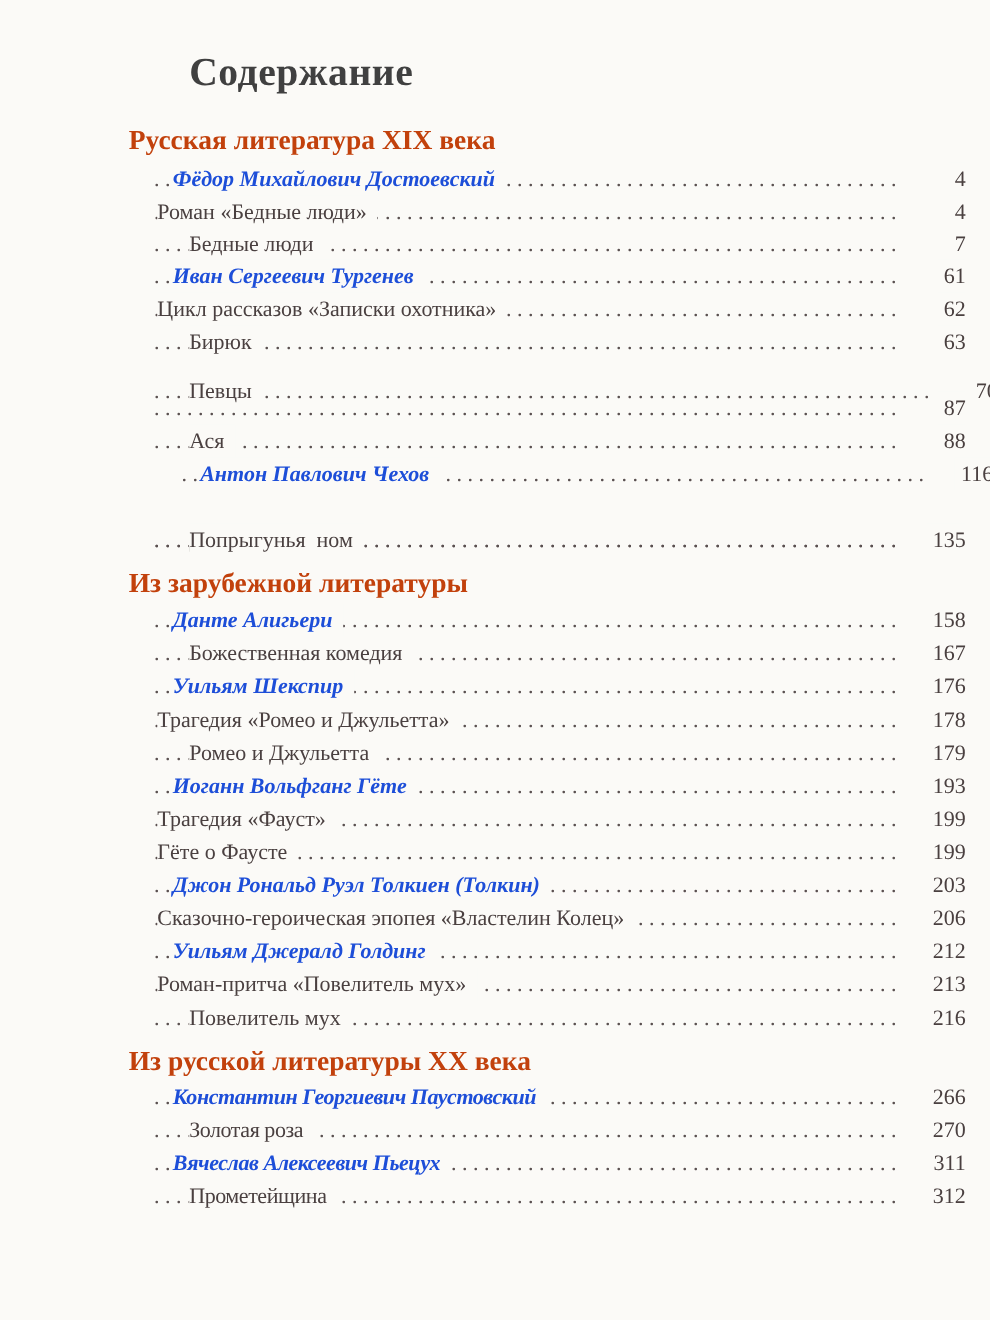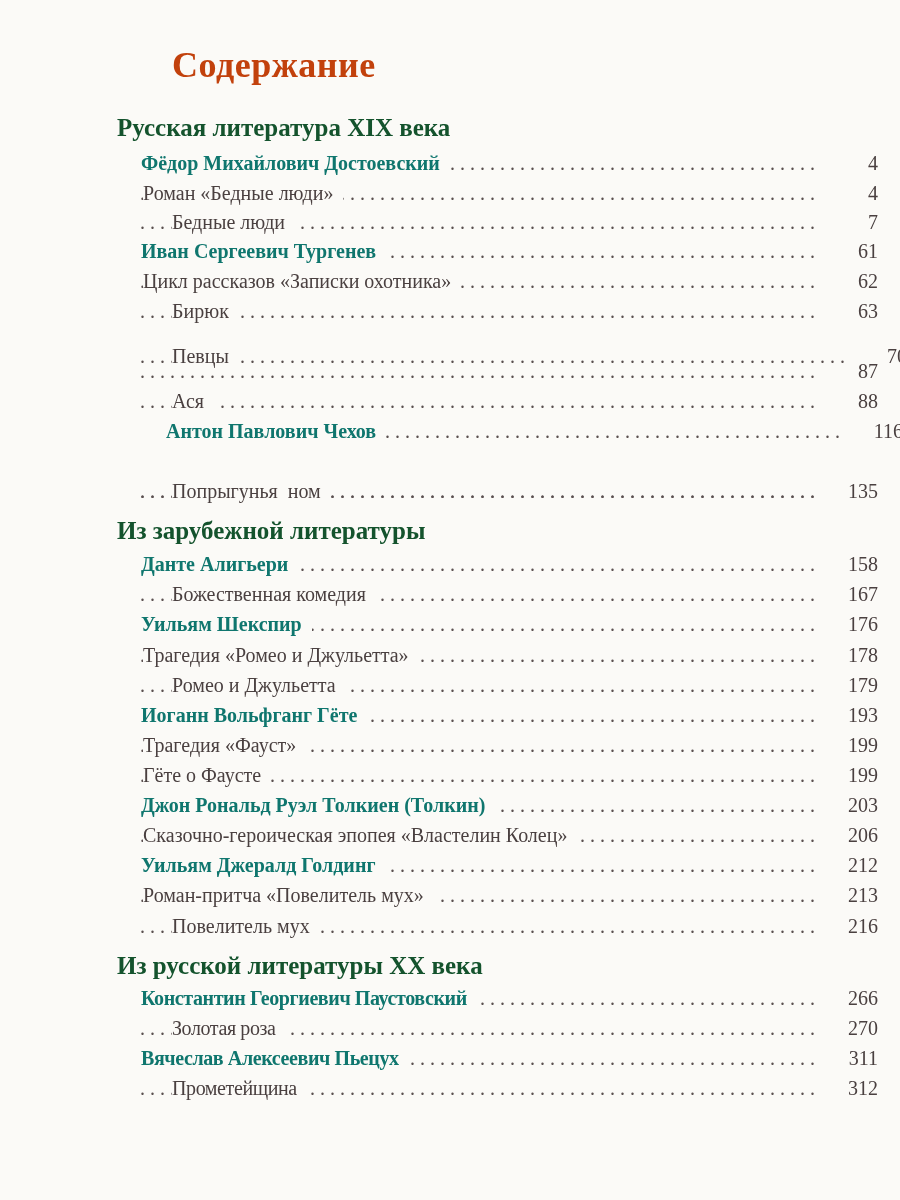--- a/index.html
+++ b/index.html
@@ -6,41 +6,41 @@
   body {
     width: 900px; height: 1200px; overflow: hidden;
     background: #fbfaf7;
     font-family: "Liberation Serif", "DejaVu Serif", serif;
     color: #4a4040;
     position: relative;
   }
   .page { position: absolute; left: 0; top: 0; width: 900px; height: 1200px; }
   .title {
     position: absolute; left: 172px; top: 44px;
-    font-size: 36px; font-weight: bold; color: #c2410c;
+    font-size: 36px; font-weight: bold; color: #404040;
     letter-spacing: 0.5px;
   }
   .toc { position: absolute; left: 0; top: 0; width: 900px; }
   .section {
     position: absolute; left: 117px;
-    font-size: 25px; font-weight: bold; color: #14532d;
+    font-size: 25px; font-weight: bold; color: #c2410c;
   }
   .row {
     position: absolute; left: 0; width: 900px; height: 30px;
     font-size: 20px; line-height: 30px;
   }
   .row .label { position: absolute; white-space: nowrap; background: #fbfaf7; padding-right: 10px; z-index: 2; }
   .row .dots {
     position: absolute; left: 140px; right: 80px; top: 0;
     overflow: hidden; white-space: nowrap; color: #5a5050;
     letter-spacing: 4px; z-index: 1;
   }
   .row .dots::before { content: ". . . . . . . . . . . . . . . . . . . . . . . . . . . . . . . . . . . . . . . . . . . . . . . . . . . . . . . . . . . . . . . . . . . . . . . . . . . . . . . . . . . . . ."; letter-spacing: 0px; }
   .row .page-num { position: absolute; right: 22px; text-align: right; background: #fbfaf7; padding-left: 6px; z-index: 2; }
-  .lvl1 .label { left: 141px; font-weight: bold; color: #0f766e; }
+  .lvl1 .label { left: 157px; font-weight: bold; color: #1d4ed8; font-style: italic; }
   .lvl2 .label { left: 143px; }
   .lvl3 .label { left: 172px; }
   .cond { font-family: "Liberation Sans Narrow", "Liberation Serif", serif; }
   .cond .label { letter-spacing: -0.4px; }
 </style>
 </head>
 <body>
 
 <div class="page">
   <div class="title">Содержание</div>

